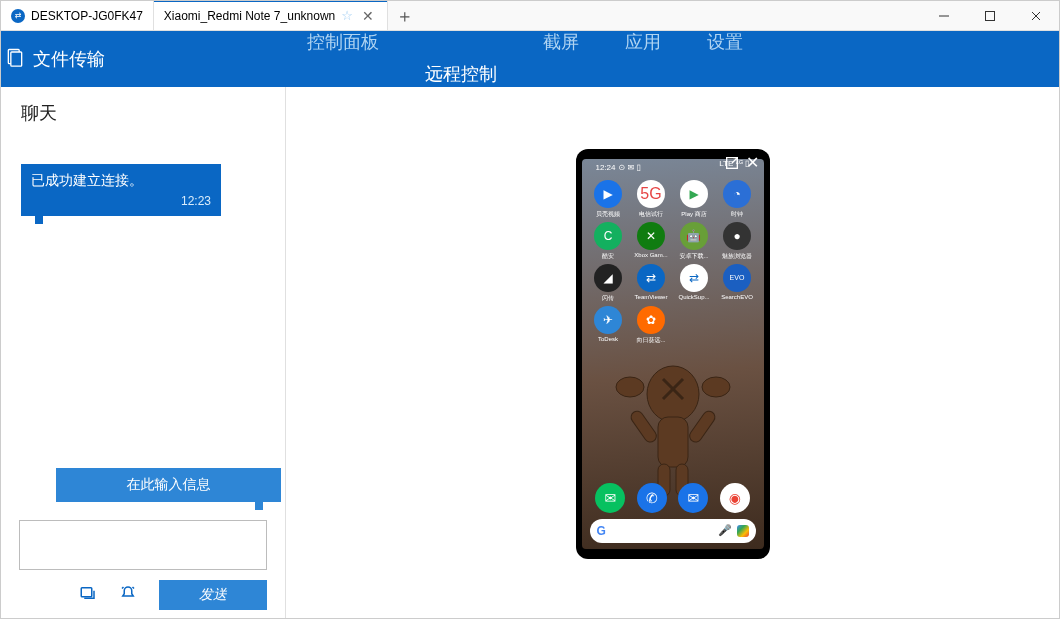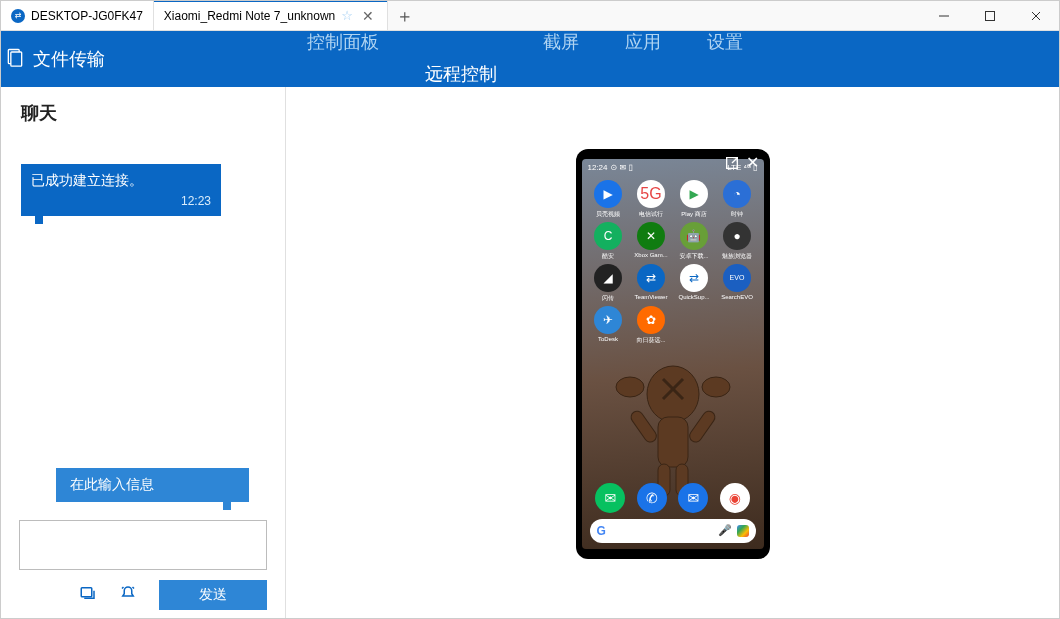--- a/index.html
+++ b/index.html
@@ -16,37 +16,37 @@
     .tbar-right { margin-left:auto; display:flex; }
     .wbtn { width:46px; display:flex; align-items:center; justify-content:center; font-size:14px; color:#333; cursor:pointer; }
     .wbtn svg { width:12px; height:12px; }
     .topbar { height:56px; background:#0a67c4; display:flex; align-items:center; padding:0 4px; color:#fff; }
     .ftitle { display:flex; align-items:center; gap:8px; font-size:18px; font-weight:400; }
     .nav { display:flex; gap:42px; margin-left:200px; }
     .nav-item { font-size:18px; color:#b0d4f2; cursor:pointer; padding:4px 2px; }
     .nav-item.active { color:#fff; border-bottom:2px solid #fff;margin-top:32px; }
     .content { display:flex; height:calc(619px - 30px - 56px); }
     .sidebar { width:285px; border-right:1px solid #e0e0e0; display:flex; flex-direction:column; }
-    .chat-title { padding:14px 20px 28px; font-size:18px; color:#222;font-weight:bold; }
+    .chat-title { padding:14px 20px 28px; font-size:18px; color:#222; }
     .chat-msgs { flex:none; padding:11px 20px; }
     .bubble-out { background:#0a67c4; color:#fff; padding:8px 10px; font-size:14px; position:relative; width:200px; }
     .bubble-out .time { display:block; text-align:right; font-size:12px; margin-top:4px; color:#d9ecfb; }
     .bubble-out::after { content:''; position:absolute; left:14px; bottom:-8px; border:8px solid transparent; border-top-color:#0a67c4; border-left-color:#0a67c4; border-bottom:none; border-right:none; width:0; height:0; }
     .chat-spacer { flex:1; }
-    .hint-bubble { background:#2e86d6; color:#fff; padding:8px 14px; font-size:14px; position:relative; margin:0 0 18px 55px; width:193px; }
+    .hint-bubble { background:#2e86d6; color:#fff; padding:8px 14px; font-size:14px; position:relative; margin:0 0 18px 55px; width:225px;text-align:center; }
     .hint-bubble::after { content:''; position:absolute; right:18px; bottom:-8px; width:0; height:0; border:8px solid transparent; border-top-color:#2e86d6; border-right-color:#2e86d6; border-bottom:none; border-left:none; }
     .inputbox { margin:0 18px 10px; height:50px; border:1px solid #bcbcbc; background:#fff; }
     .actionbar { display:flex; align-items:center; gap:22px; padding:0 18px 10px; justify-content:flex-end; }
     .actionbar .ic { color:#0a67c4; font-size:18px; cursor:pointer; }
-    .sendbtn { background:#2e86d6; color:#fff; border:none; padding:6px 40px; font-size:14px; cursor:pointer; }
+    .sendbtn { background:#2e86d6; color:#fff; border:none; padding:6px 40px; font-size:14px; cursor:pointer;font-style:italic; }
     .main { flex:1; display:flex; align-items:center; justify-content:center; background:#fff; }
     .phone { width:194px; height:410px; background:#000; border-radius:12px; padding:10px 6px; position:relative; }
     .phone-top { position:absolute; top:6px; right:10px; display:flex; gap:6px; color:#fff; font-size:14px; z-index:3; }
     .screen { width:100%; height:100%; border-radius:4px; background:linear-gradient(175deg,#7a8798 0%,#6a5142 55%,#3d2b1e 100%); position:relative; overflow:hidden; }
-    .statusbar { height:17px; display:flex; align-items:center; justify-content:space-between; padding:0 6px; color:#fff; font-size:8px; }
+    .statusbar { height:17px; display:flex; justify-content:space-between; padding:0 14px; color:#fff; font-size:8px; }
     .statusbar .sl { display:flex; gap:3px; align-items:center; }
     .apps { padding:4px 6px; display:grid; grid-template-columns:repeat(4,1fr); gap:3px 2px; }
     .app { display:flex; flex-direction:column; align-items:center; font-size:6px; color:#fff; text-align:center; }
     .app .ico { width:28px; height:28px; border-radius:50%; display:flex; align-items:center; justify-content:center; font-size:12px; color:#fff; margin-bottom:2px; }
     .wallfig { position:absolute; bottom:40px; left:50%; transform:translateX(-50%); width:130px; height:170px; }
     .dock { position:absolute; bottom:36px; left:0; right:0; display:flex; justify-content:space-around; padding:0 8px; }
     .dock .ico { width:30px; height:30px; border-radius:50%; }
     .searchbar { position:absolute; bottom:6px; left:8px; right:8px; height:24px; background:#fff; border-radius:14px; display:flex; align-items:center; padding:0 7px; gap:4px; font-size:10px; }
     .g-logo span:nth-child(1){color:#4285f4}.g-logo span:nth-child(2){color:#ea4335}
     .searchbar .sp { flex:1; }

